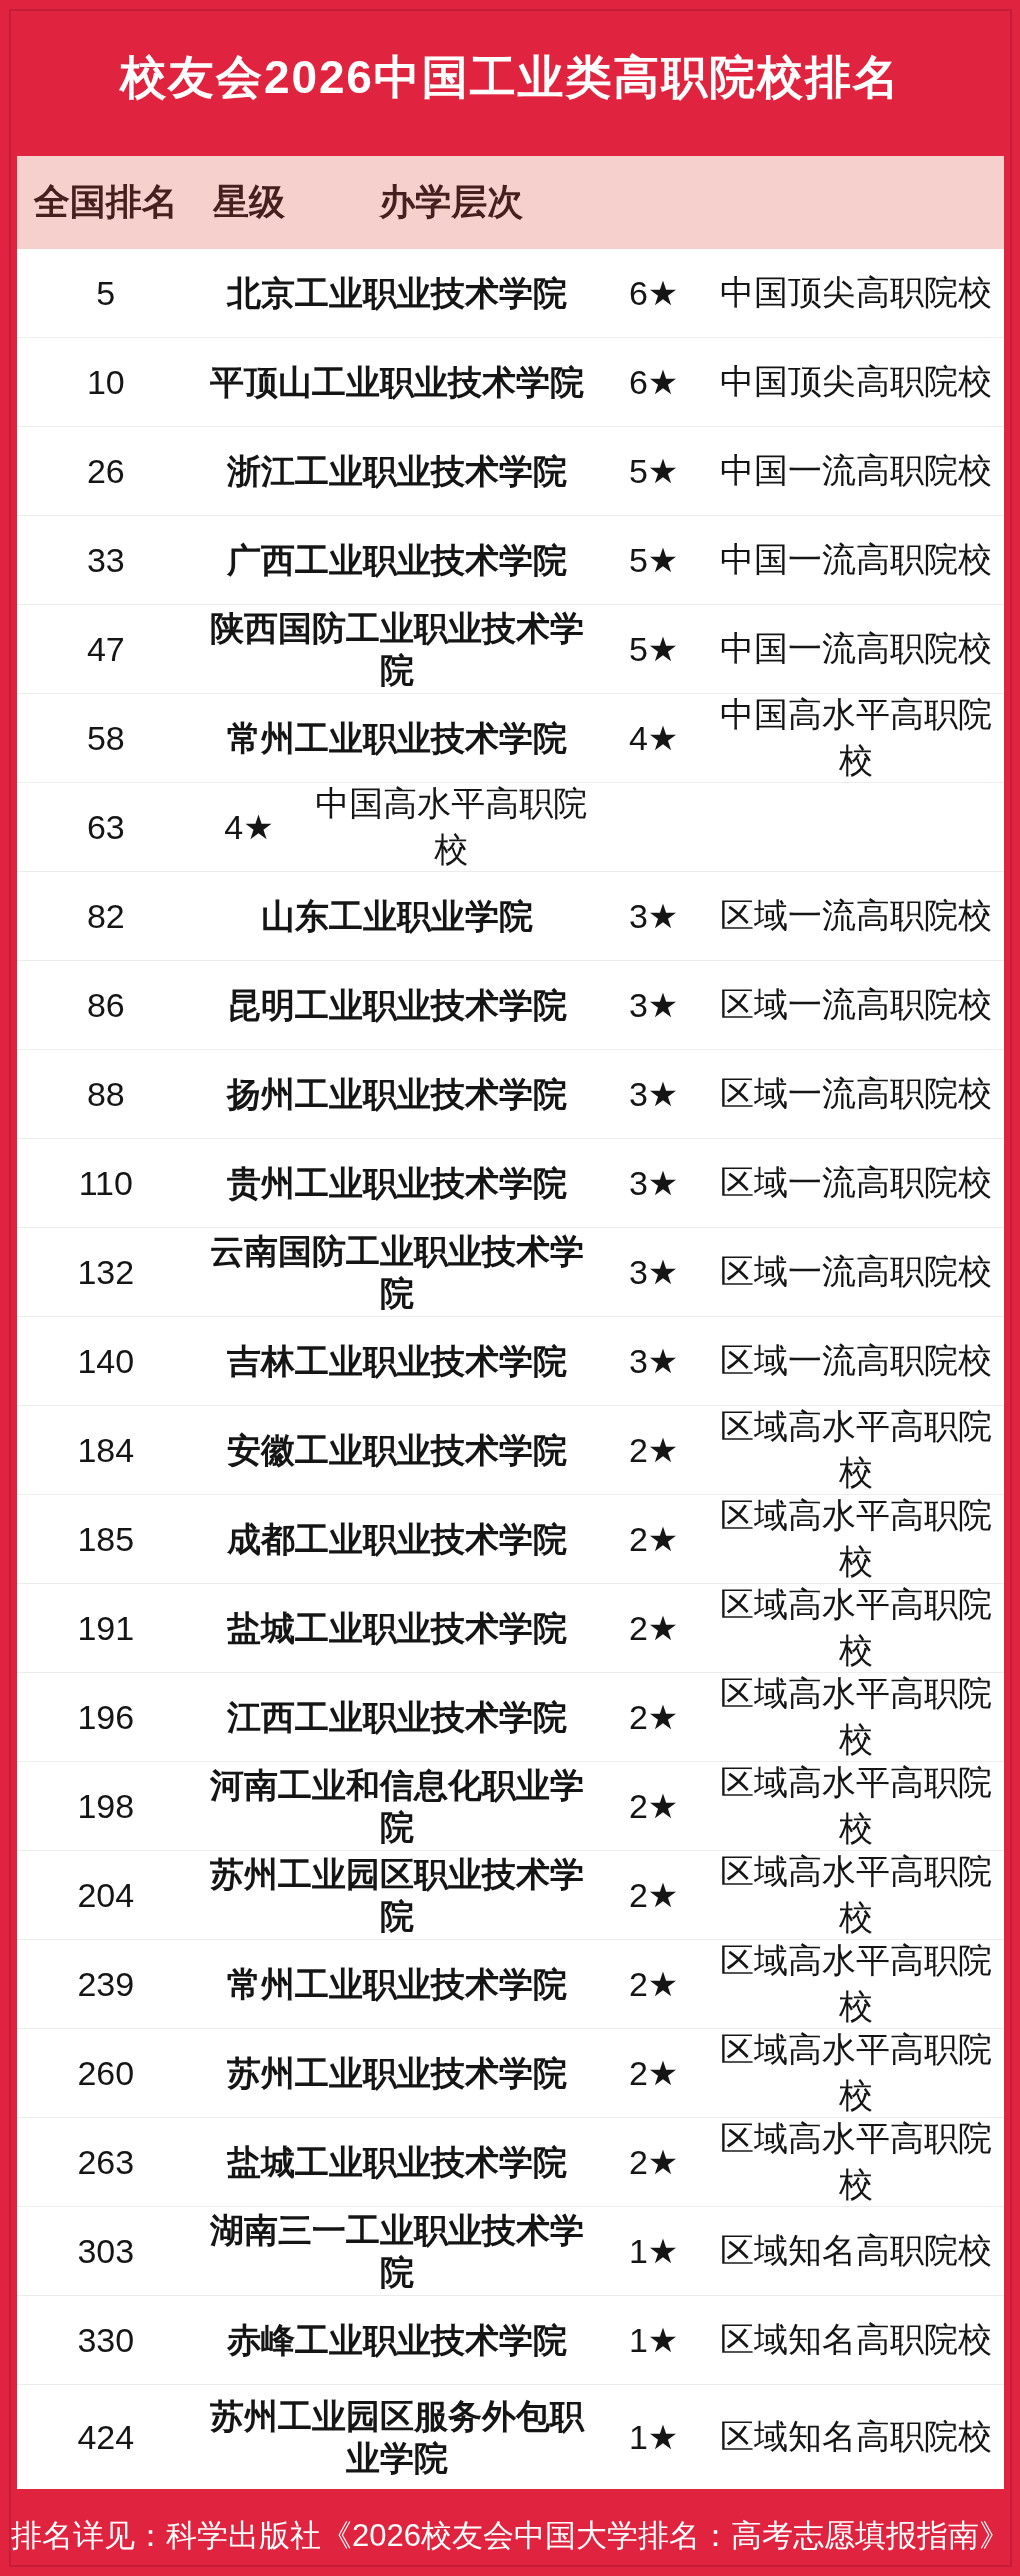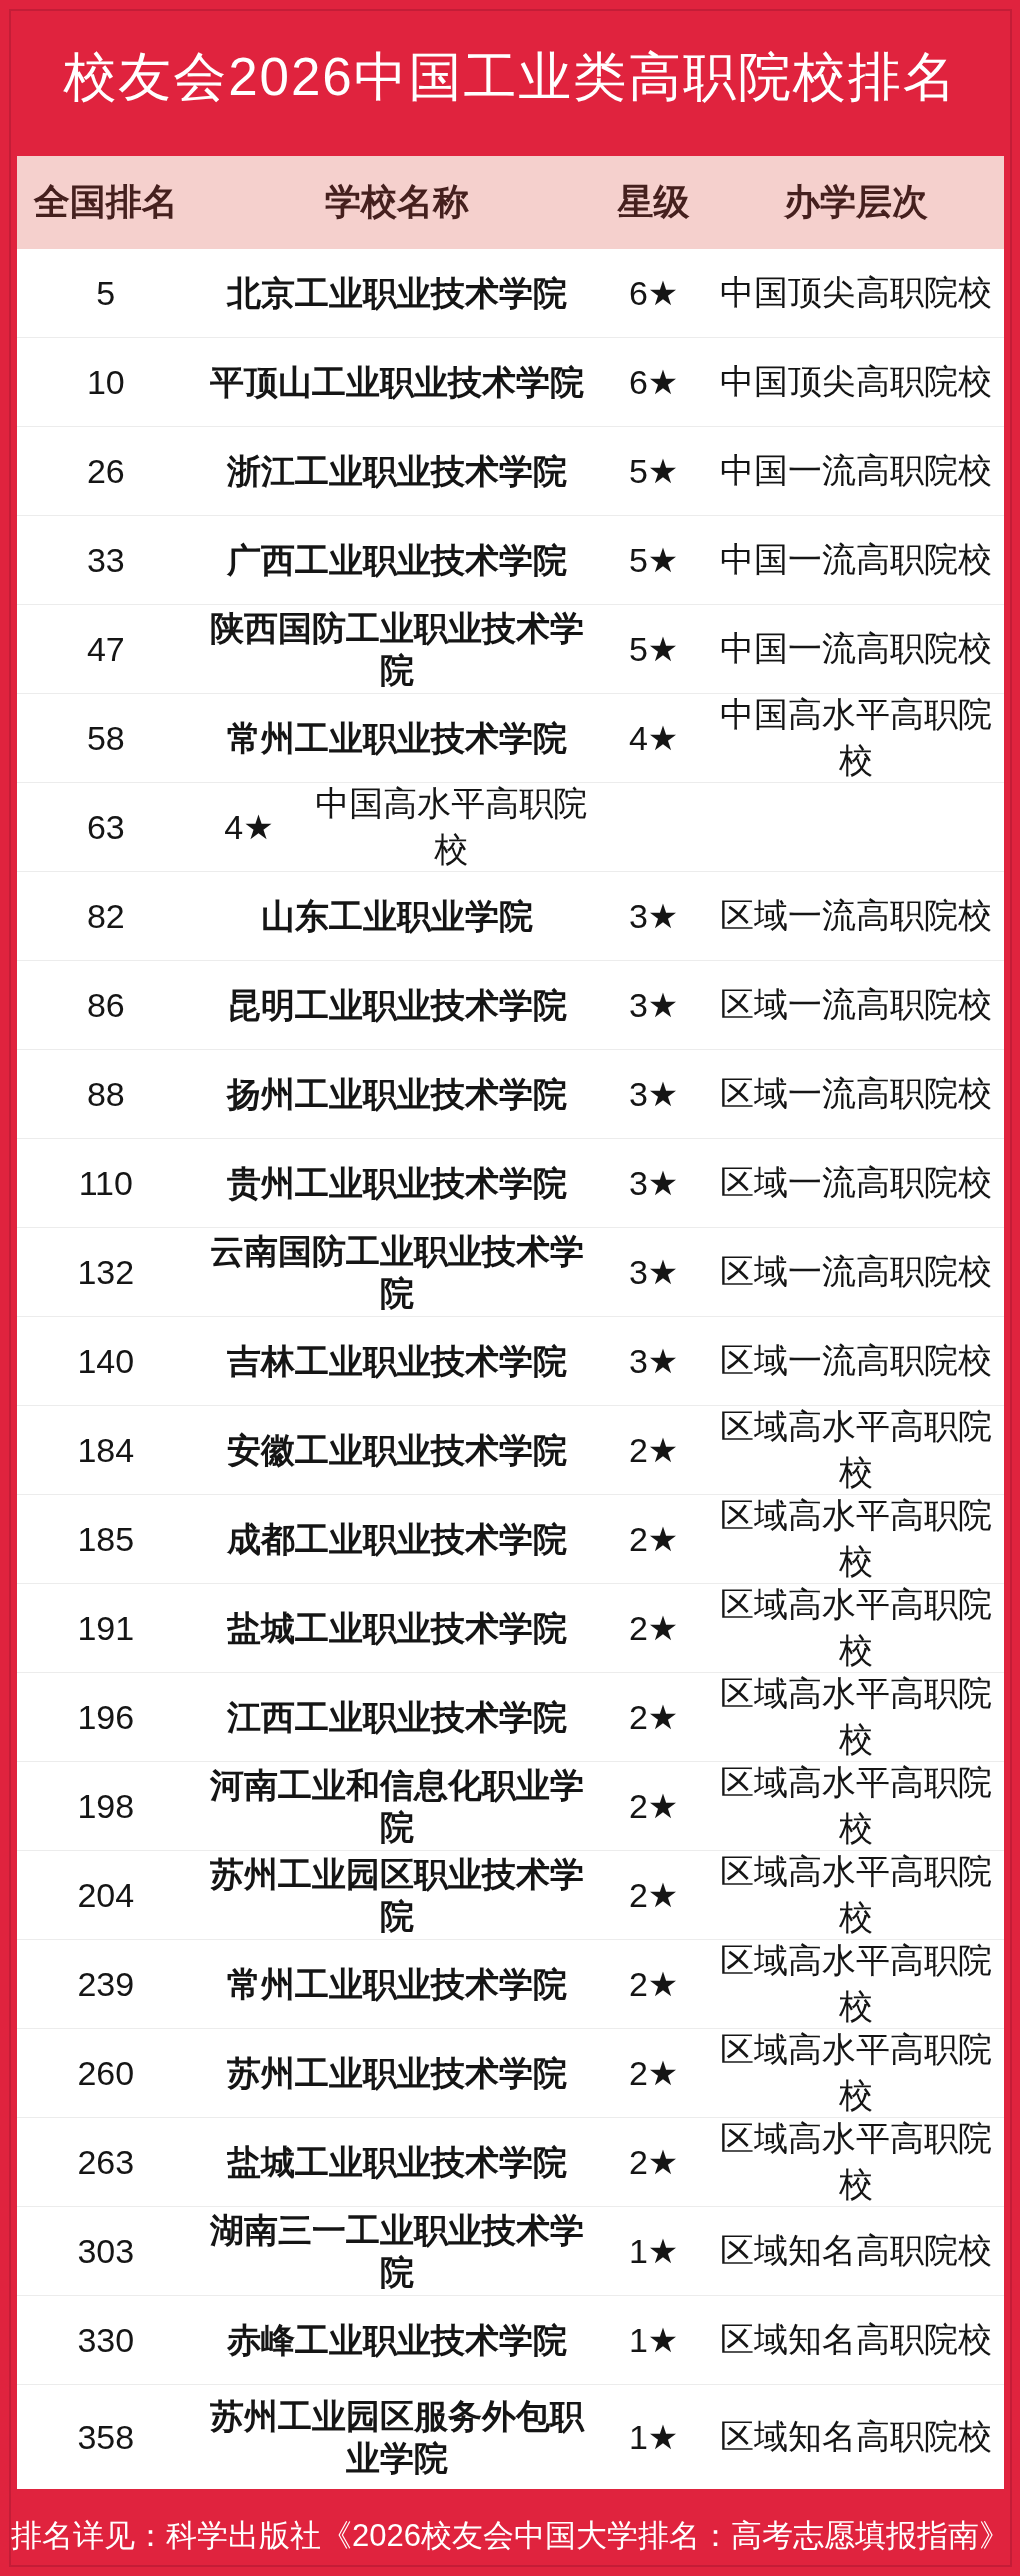--- a/index.html
+++ b/index.html
@@ -35,22 +35,22 @@
   }
   .banner{
     height:156px;
     display:flex;
     align-items:center;
     justify-content:center;
   }
   .banner h1{
     margin:7px;
     color:var(--white);
-    font-size:53px;
-    font-weight:normal;
+    font-size:46px;
+    font-weight:bold;
     letter-spacing:1.9px;
     white-space:nowrap;
   }
   .table{
     margin:0 17px;
     background:var(--white);
   }
   .thead{
     display:flex;
     align-items:center;
@@ -104,21 +104,20 @@
 
 <div class="page">
 
   <div class="banner">
     <h1>校友会2026中国工业类高职院校排名</h1>
   </div>
 
   <div class="table">
     <div class="thead">
       <div class="th col-rank">全国排名</div>
-      <div class="th col-school">学校名称</div>
       <div class="th col-star">星级</div>
       <div class="th col-level">办学层次</div>
     </div>
     <div class="tbody">
   <div class="row">
     <div class="td col-rank">5</div>
     <div class="td col-school">北京工业职业技术学院</div>
     <div class="td col-star">6★</div>
     <div class="td col-level">中国顶尖高职院校</div>
   </div>
@@ -277,21 +276,21 @@
   </div>
 
   <div class="row">
     <div class="td col-rank">330</div>
     <div class="td col-school">赤峰工业职业技术学院</div>
     <div class="td col-star">1★</div>
     <div class="td col-level">区域知名高职院校</div>
   </div>
 
   <div class="row">
-    <div class="td col-rank">358</div>
+    <div class="td col-rank">424</div>
     <div class="td col-school">苏州工业园区服务外包职业学院</div>
     <div class="td col-star">1★</div>
     <div class="td col-level">区域知名高职院校</div>
   </div>
 </div>
   </div>
 
   <div class="footer">
     <span>排名详见：科学出版社《2026校友会中国大学排名：高考志愿填报指南》</span>
   </div>

